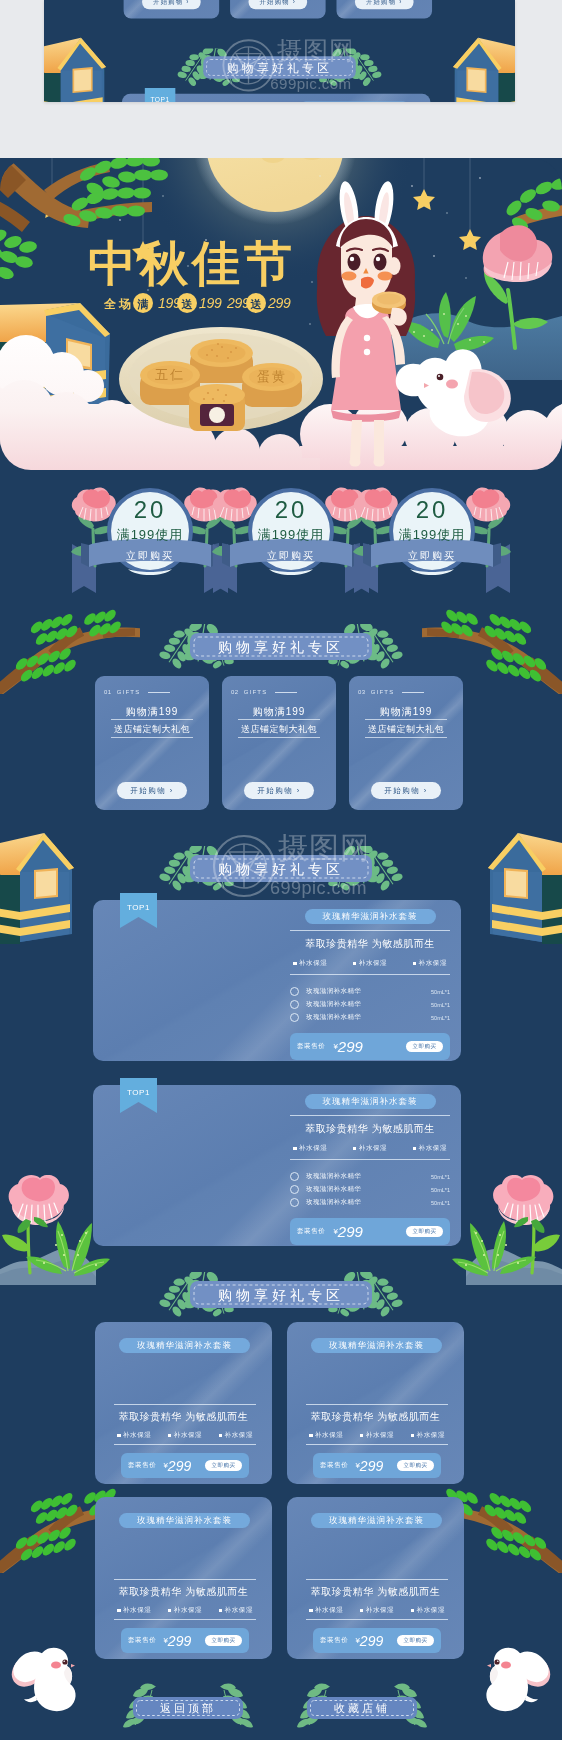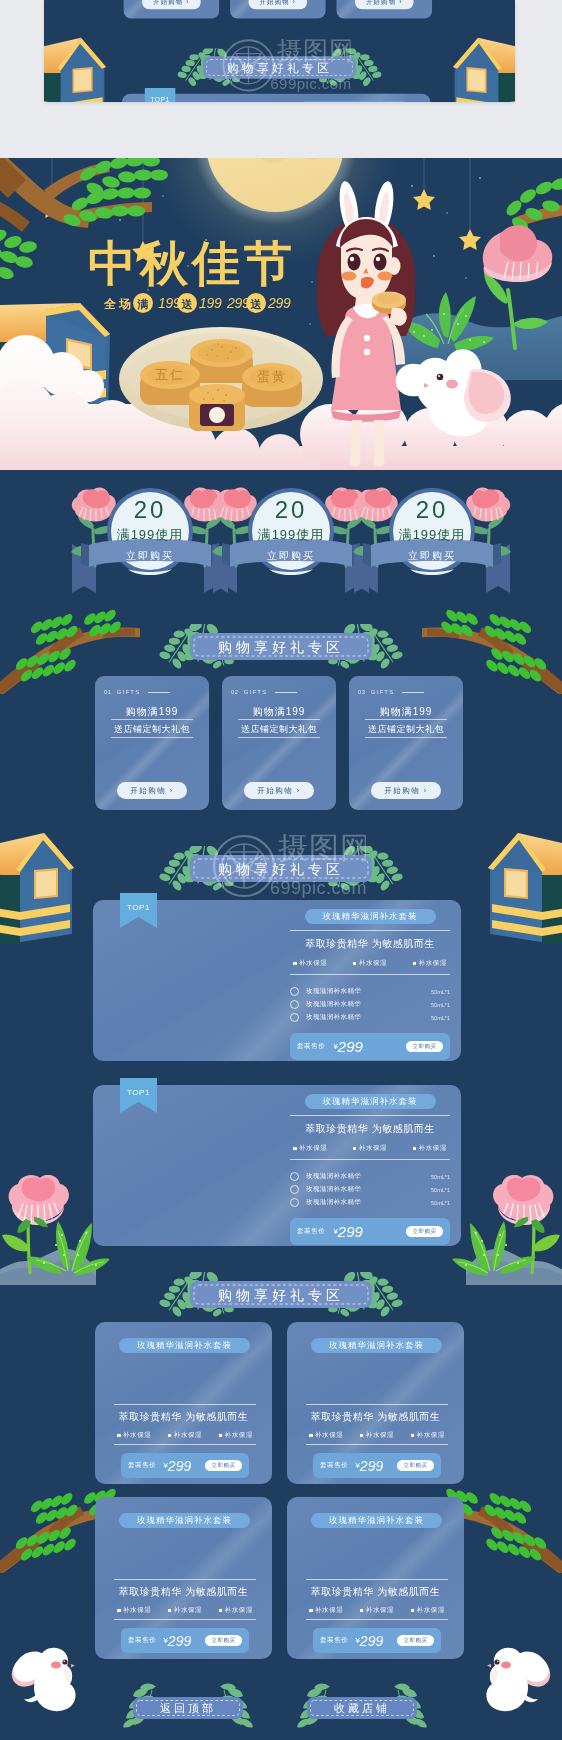--- a/index.html
+++ b/index.html
@@ -9,21 +9,21 @@
 
   
   .preview{position:absolute;left:44px;top:0;width:471px;height:102px;overflow:hidden;background:#1e3d5f;
     box-shadow:0 1px 3px rgba(0,0,0,0.12);}
   .preview-inner{position:absolute;left:0;top:0;width:562px;height:400px;
     transform:scale(0.8381);transform-origin:0 0;}
 
   
   .poster{position:absolute;left:0;top:158px;width:562px;height:1582px;background:#1e3d5f;overflow:hidden;}
 
-  .hero{position:absolute;left:0;top:0;width:562px;height:312px;overflow:hidden;}
+  .hero{position:absolute;left:0;top:0;width:562px;height:312px;overflow:hidden;border-radius:31px;}
   .hero-svg{display:block;}
   .hero-title{font-family:"Liberation Sans",sans-serif;font-size:48px;font-weight:bold;fill:#f8cf63;letter-spacing:4px;}
   .hero-sub text{font-family:"Liberation Sans",sans-serif;font-size:12px;font-weight:bold;fill:#f8cf63;letter-spacing:3px;}
   .hero-sub text.num{font-size:14px;letter-spacing:-0.3px;font-style:italic;font-weight:normal;}
   .hero-sub text.on-chip{fill:#1e3d5f;font-size:11px;letter-spacing:0;}
   .cake-label{font-family:"Liberation Sans",sans-serif;font-size:13px;fill:#c08532;letter-spacing:2px;}
 
   
   .coupon-row{position:absolute;left:0;top:323px;width:562px;height:110px;}
   .coupon{position:absolute;top:0;width:160px;height:110px;}

